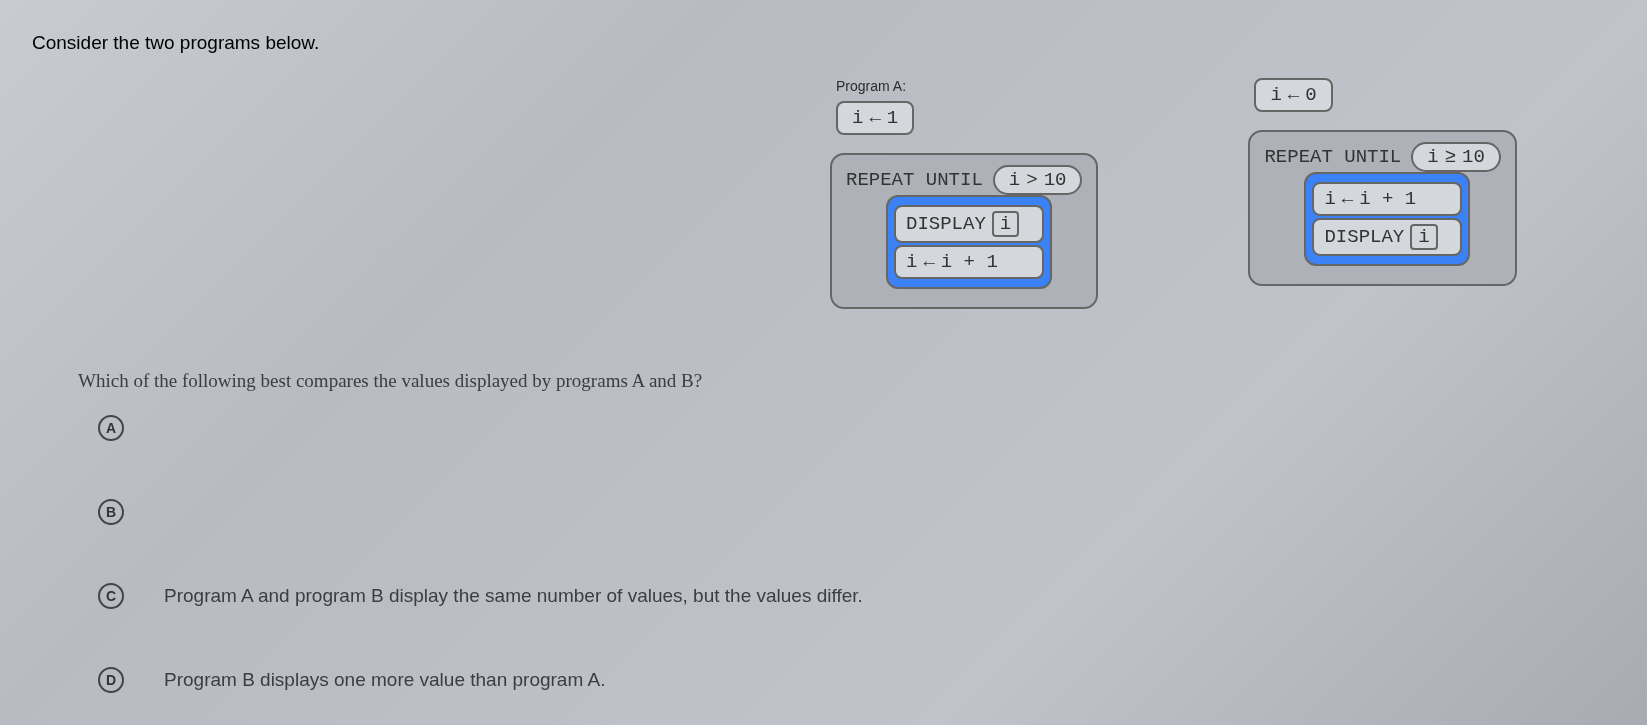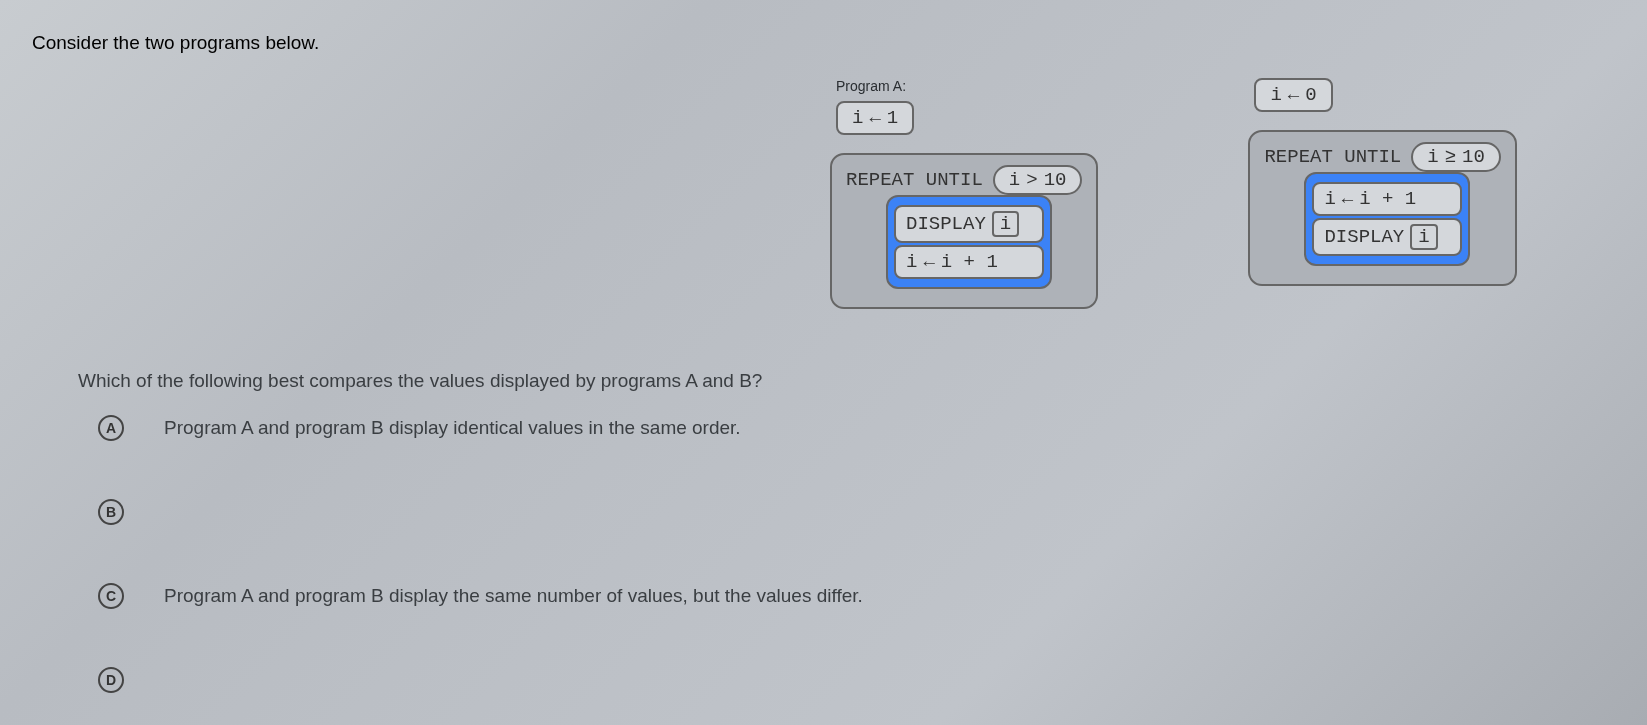--- a/index.html
+++ b/index.html
@@ -18,20 +18,21 @@
     left: 32px;
     font-size: 19px;
     color: #000000;
   }
   .question {
     position: absolute;
     top: 370px;
     left: 78px;
     font-size: 19px;
     color: #3a3e42;
+    font-family: Liberation Serif, serif;
   }
   .choices {
     position: absolute;
     top: 415px;
     left: 98px;
   }
   .choice {
     display: flex;
     align-items: center;
     gap: 40px;
@@ -215,25 +216,25 @@
     </div>
   </div>
 
 </div>
 
 <div class="question">Which of the following best compares the values displayed by programs A and B?</div>
 
 <div class="choices">
   <div class="choice">
     <div class="choice-letter">A</div>
-    <div class="choice-text">Program A and program B display identical values in the same order.</div>
   </div>
   <div class="choice">
     <div class="choice-letter">B</div>
   </div>
   <div class="choice">
     <div class="choice-letter">C</div>
     <div class="choice-text">Program A and program B display the same number of values, but the values differ.</div>
   </div>
   <div class="choice">
     <div class="choice-letter">D</div>
+    <div class="choice-text">Program B displays one more value than program A.</div>
   </div>
 </div>
 
 </body></html>

